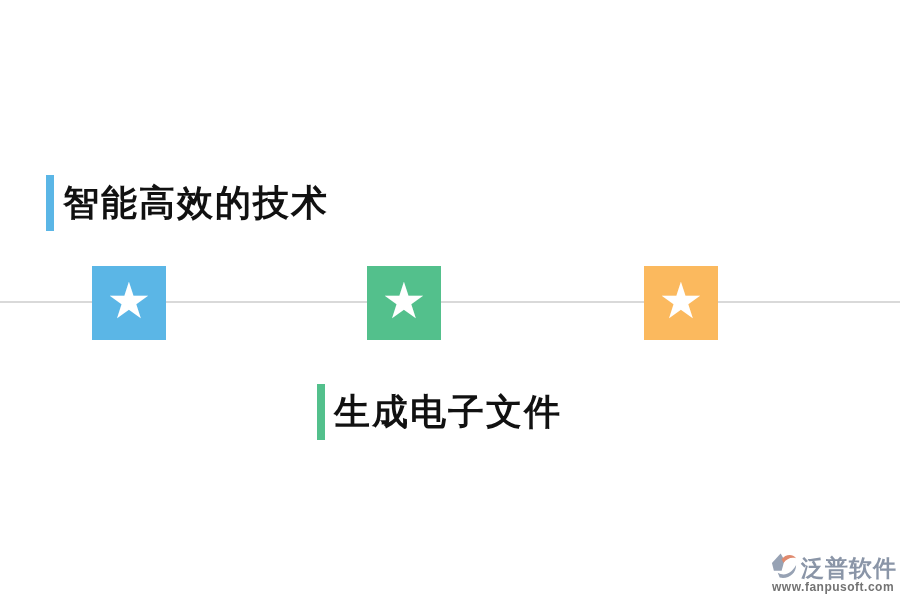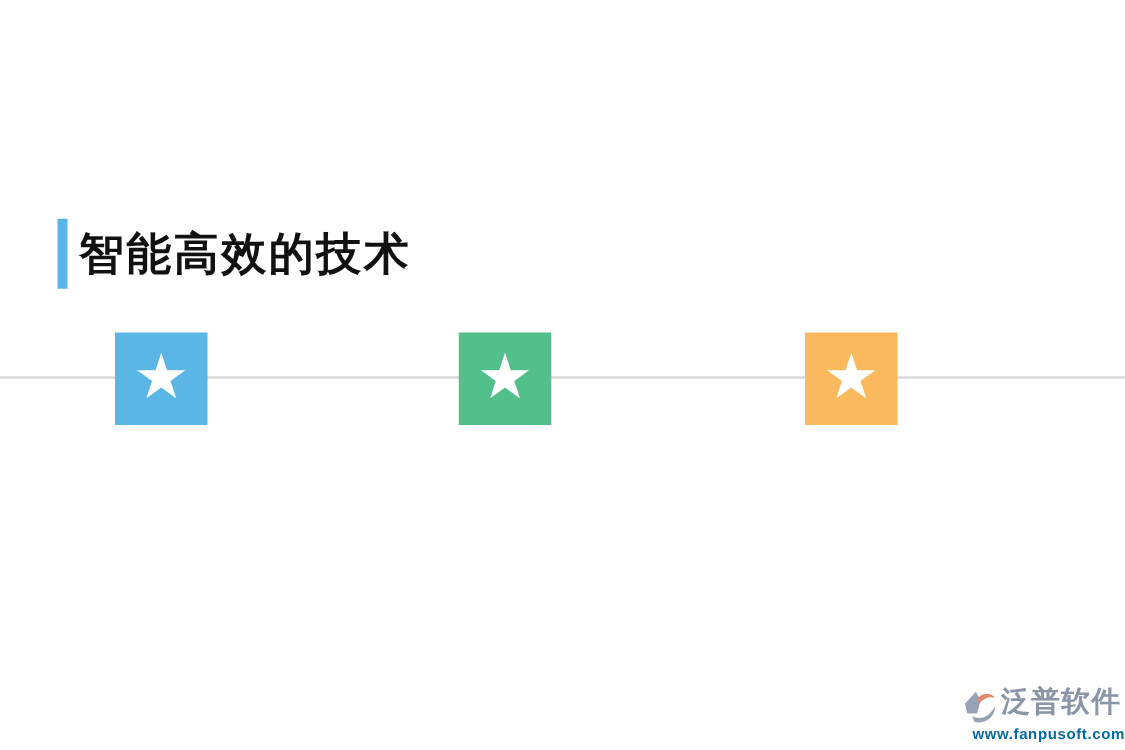--- a/index.html
+++ b/index.html
@@ -64,21 +64,21 @@
     line-height: 56px;
   }
   .watermark {
     position: absolute;
     left: 770px;
     top: 550px;
     width: 130px;
   }
   .watermark-row {
     display: flex;
-    align-items: flex-start;
+    align-items: flex-end;
   }
   .logo-icon {
     width: 29px;
     height: 30px;
     margin-right: 2px;
     flex: 0 0 auto;
   }
   .brand-name {
     font-size: 23px;
     font-weight: bold;
@@ -113,26 +113,30 @@
   <div class="node node-3" style="background-color: rgb(251, 185, 94);">
     <span class="star">★</span>
   </div>
 
   <div class="feature-label label-1">
     <span class="accent-bar" style="background-color: rgb(91, 182, 230);"></span>
     <span class="label-text">智能高效的技术</span>
   </div>
 
 
+  <div class="feature-label label-3">
+    <span class="accent-bar" style="background-color: rgb(83, 192, 140);"></span>
+    <span class="label-text">生成电子文件</span>
+  </div>
 
   <div class="watermark">
     <div class="watermark-row">
       <svg class="logo-icon" viewBox="0 0 30 30">
         <path d="M2,13 L11,3 L15,10 L12,21 L4,21 Z" fill="#97a2b4"></path>
         <path d="M12,9 C16,4 23,3 27,8 C22,6.5 17,8.5 14,13 Z" fill="#e08a6e"></path>
         <path d="M8,23 C15,27 22,24 27,15 C27,24 19,30 10,28 Z" fill="#97a2b4"></path>
       </svg>
       <span class="brand-name" style="color: rgb(138, 149, 167);">泛普软件</span>
     </div>
-    <div class="brand-url" style="color: #0369a1; text-align: right;">www.fanpusoft.com</div>
+    <div class="brand-url" style="color: #737373;">www.fanpusoft.com</div>
   </div>
 
 </div>
 
 </body></html>

